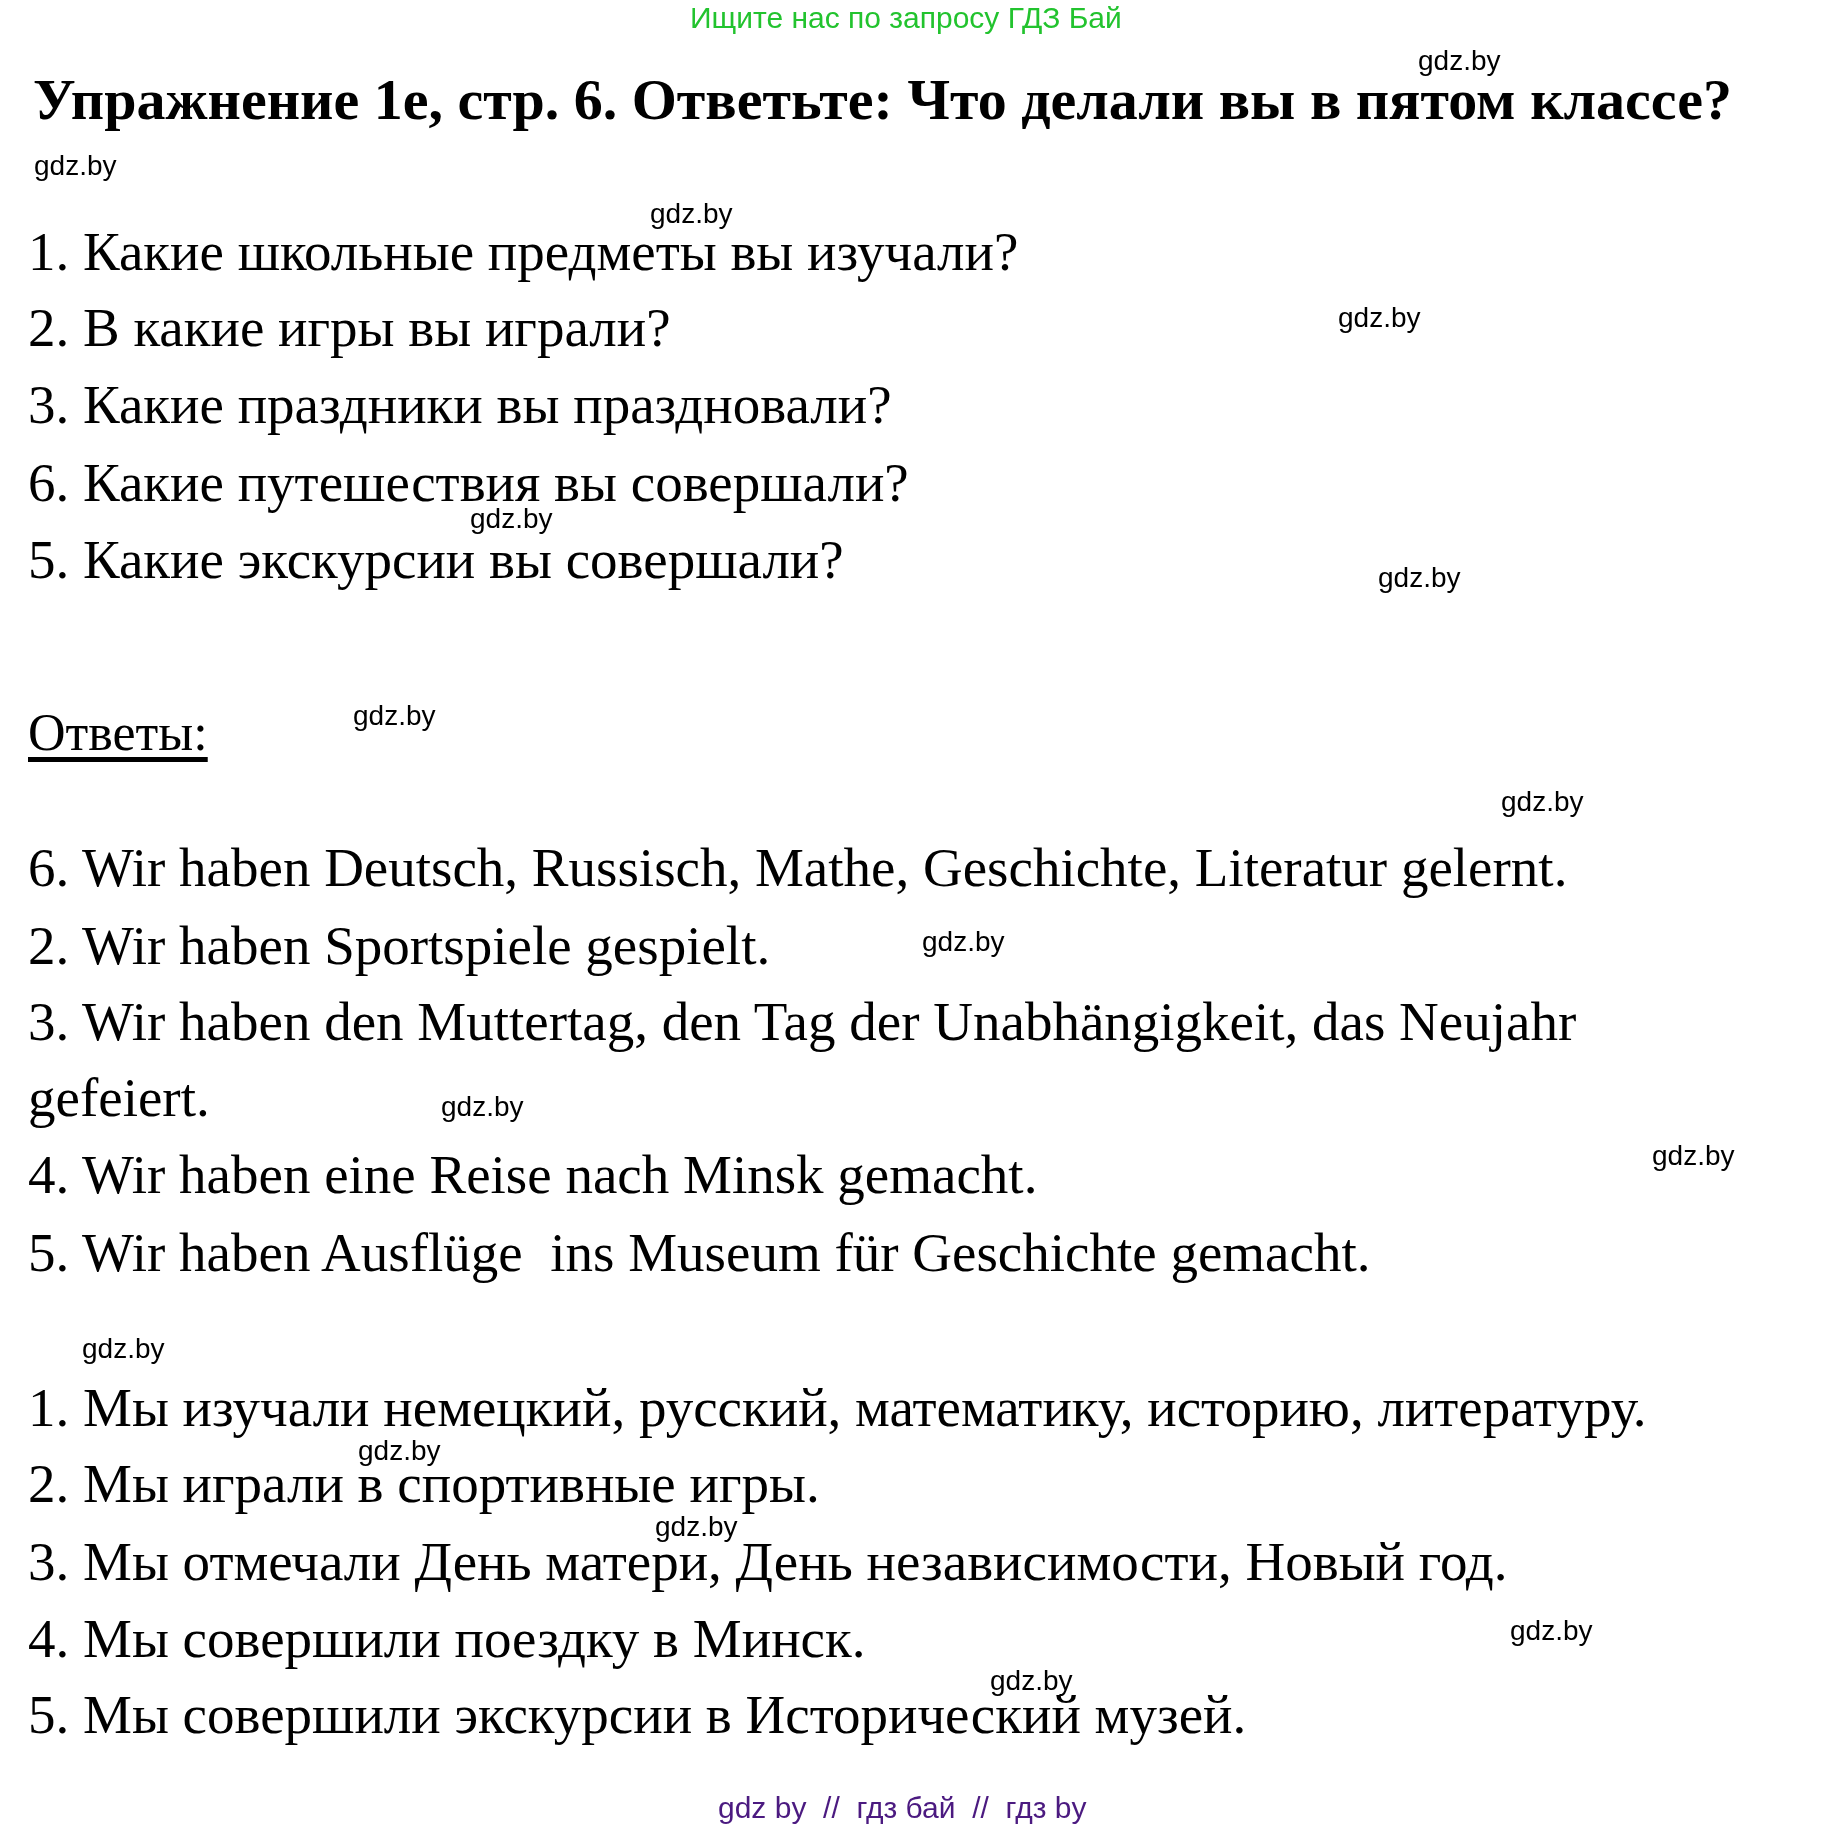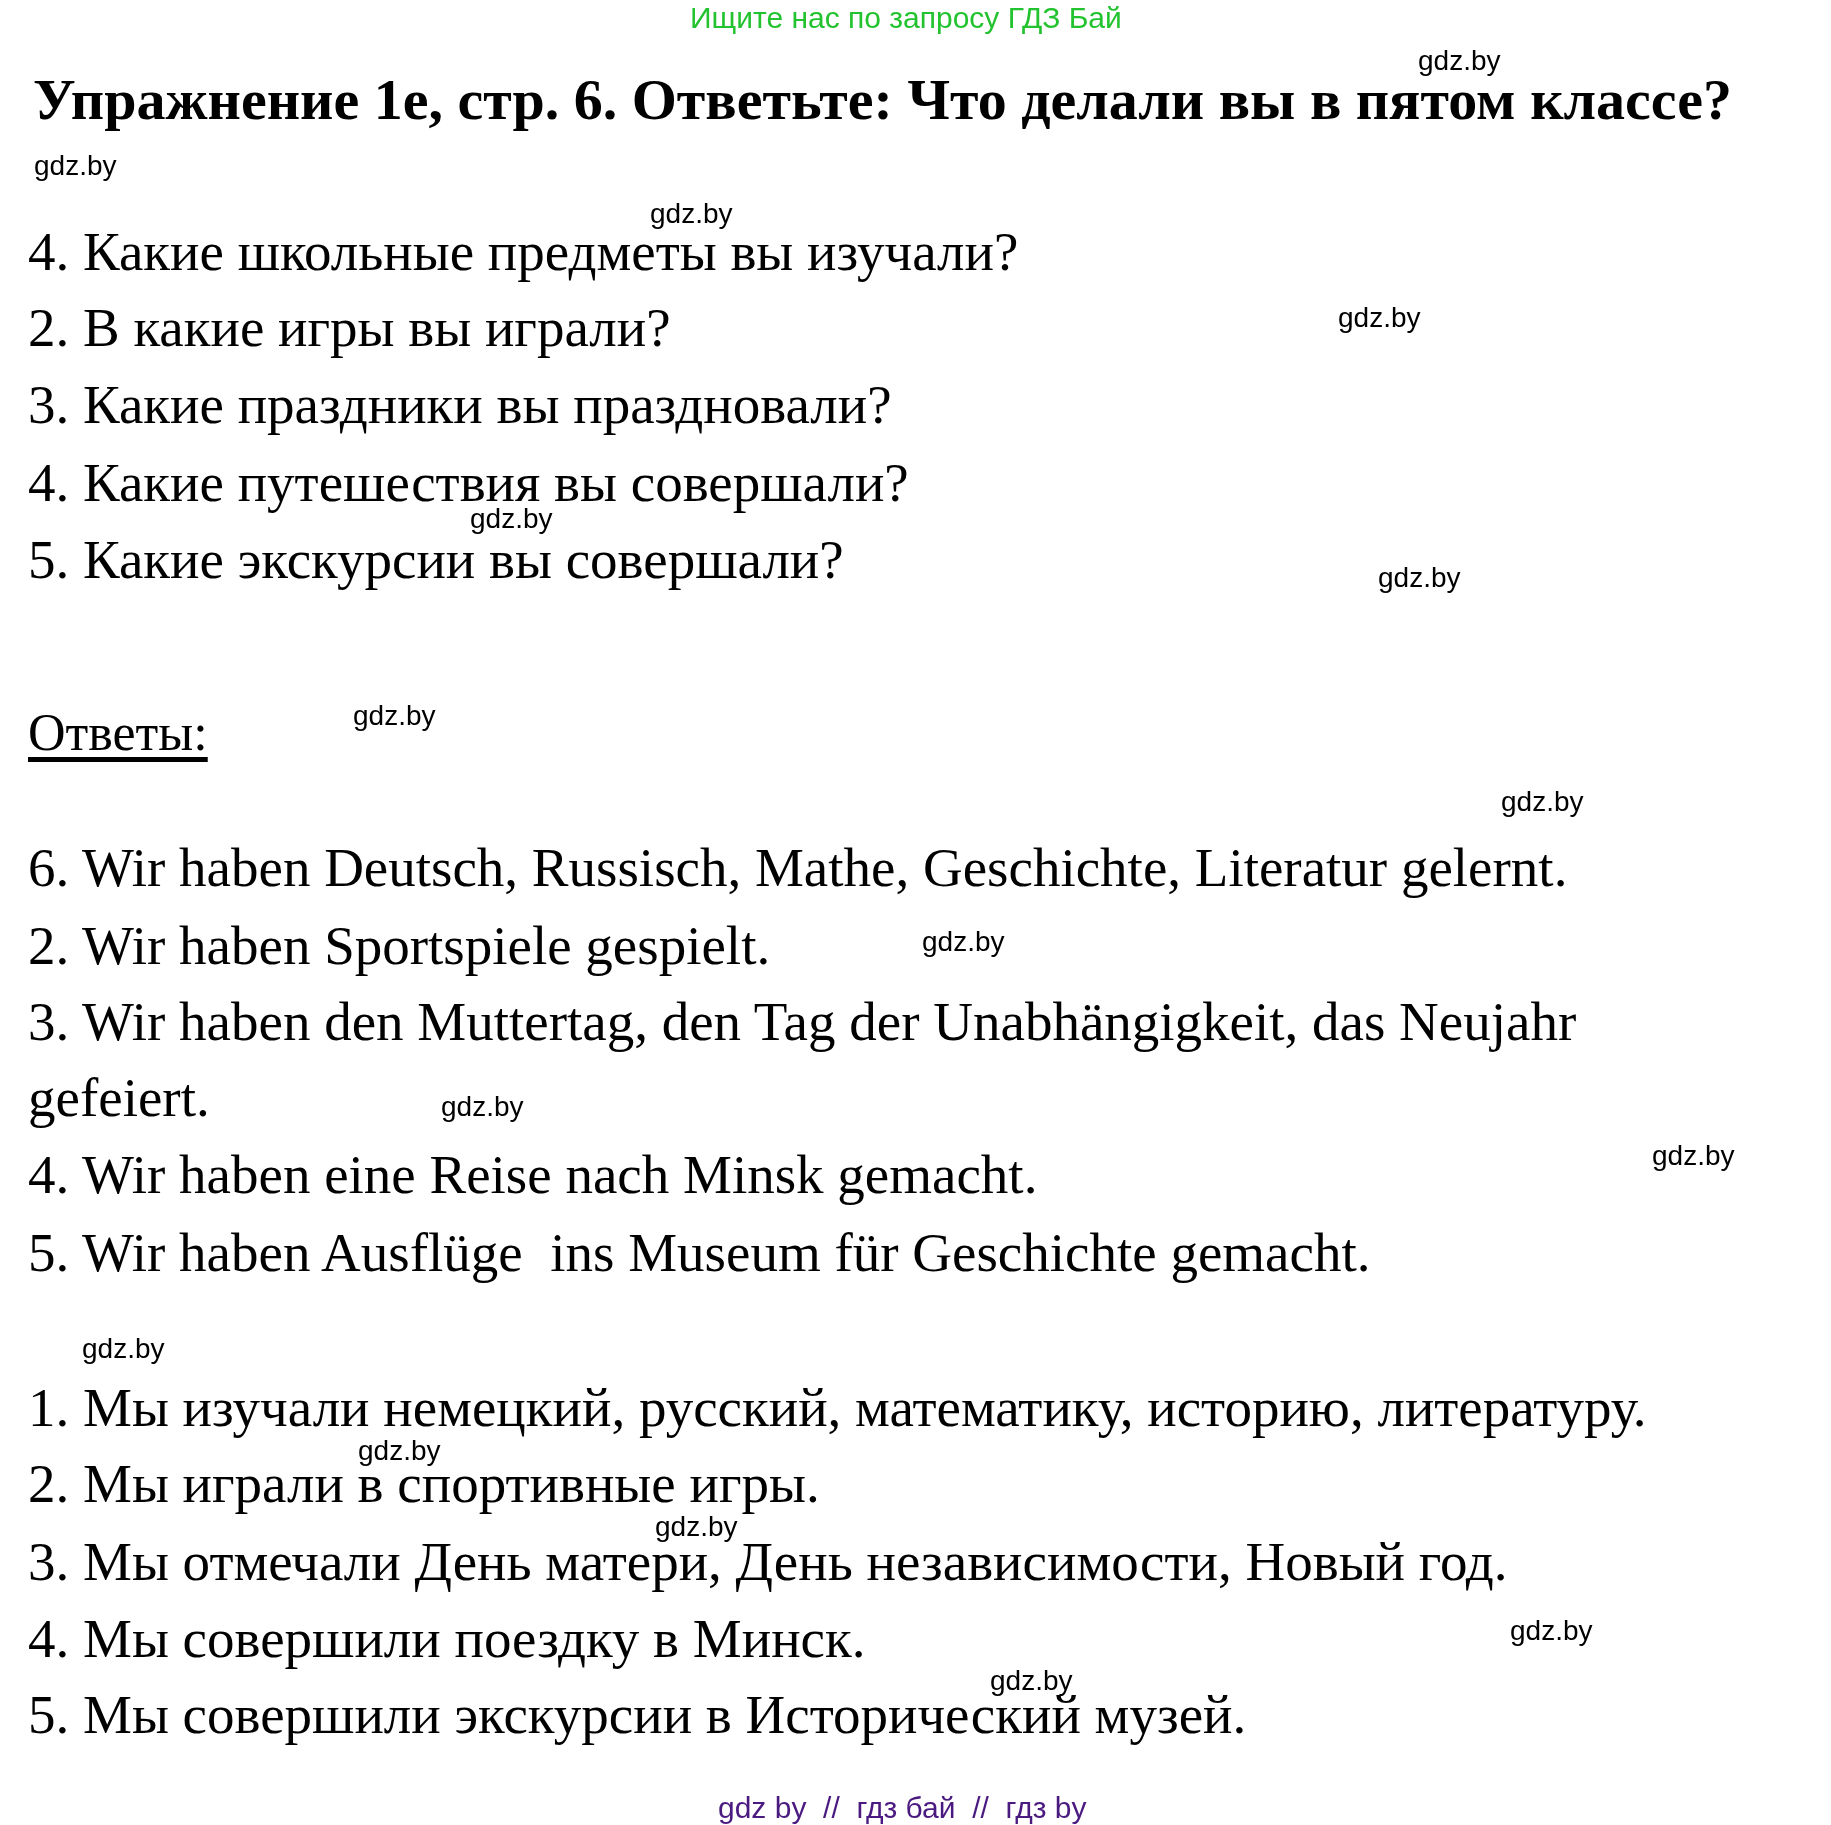--- a/index.html
+++ b/index.html
@@ -15,24 +15,24 @@
   .footer { font-size:30px; color:#4b1a80; }
 </style>
 </head>
 <body>
 
 <div class="abs sans banner" style="left:690px; top:3px;text-align:center;">Ищите нас по запросу ГДЗ Бай</div>
 
 <div class="abs serif title" style="left:33px; top:71px;">Упражнение 1е, стр. 6. Ответьте: Что делали вы в пятом классе?</div>
 
 <div>
-  <div class="abs serif line" style="left:28px; top:224px;">4. Какие школьные предметы вы изучали?</div>
+  <div class="abs serif line" style="left:28px; top:224px;">1. Какие школьные предметы вы изучали?</div>
   <div class="abs serif line" style="left:28px; top:300px;">2. В какие игры вы играли?</div>
   <div class="abs serif line" style="left:28px; top:377px;">3. Какие праздники вы праздновали?</div>
-  <div class="abs serif line" style="left:28px; top:455px;">4. Какие путешествия вы совершали?</div>
+  <div class="abs serif line" style="left:28px; top:455px;">6. Какие путешествия вы совершали?</div>
   <div class="abs serif line" style="left:28px; top:532px;">5. Какие экскурсии вы совершали?</div>
 </div>
 
 <div class="abs serif answers-heading" style="left:28px; top:684px;">Ответы:</div>
 
 <div>
   <div class="abs serif line" style="left:28px; top:840px;">6. Wir haben Deutsch, Russisch, Mathe, Geschichte, Literatur gelernt.</div>
   <div class="abs serif line" style="left:28px; top:918px;">2. Wir haben Sportspiele gespielt.</div>
   <div class="abs serif line" style="left:28px; top:994px;">3. Wir haben den Muttertag, den Tag der Unabhängigkeit, das Neujahr</div>
   <div class="abs serif line" style="left:28px; top:1070px;">gefeiert.</div>

